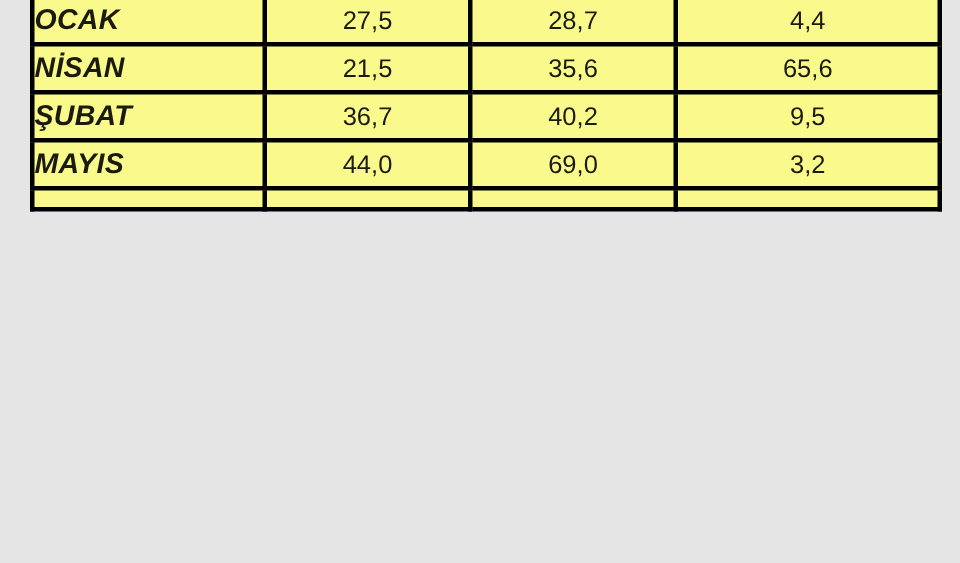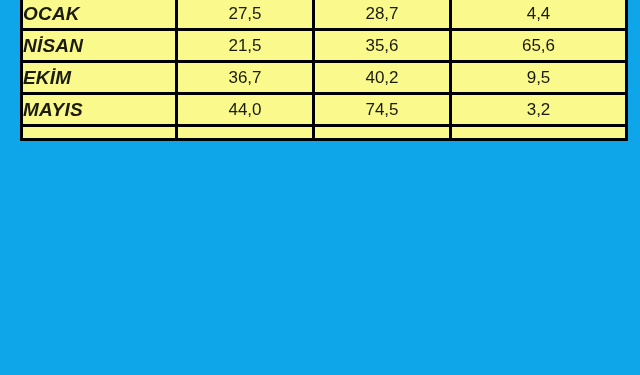--- a/index.html
+++ b/index.html
@@ -10,21 +10,21 @@
   body {
     width: 640px;
     height: 375px;
     overflow: hidden;
     font-family: "Liberation Sans", sans-serif;
   }
   #sheet {
     position: relative;
     width: 640px;
     height: 375px;
-    background: #0ea5e9;
+    background: #e5e5e5;
     overflow: hidden;
   }
   
   #table-wrap {
     position: absolute;
     left: 20px;
     top: -4px;            
     width: 605px;
   }
   table.grid {
@@ -88,30 +88,30 @@
 
         <tr>
           <td class="month">NİSAN</td>
           <td class="num">21,5</td>
           <td class="num">35,6</td>
           <td class="num">65,6</td>
         </tr>
 
 
         <tr>
-          <td class="month">EKİM</td>
+          <td class="month">ŞUBAT</td>
           <td class="num">36,7</td>
           <td class="num">40,2</td>
           <td class="num">9,5</td>
         </tr>
 
         <tr>
           <td class="month">MAYIS</td>
           <td class="num">44,0</td>
-          <td class="num">74,5</td>
+          <td class="num">69,0</td>
           <td class="num">3,2</td>
         </tr>
 
 
 
 
 
 
         <tr class="clipped">
           <td class="month"></td>

